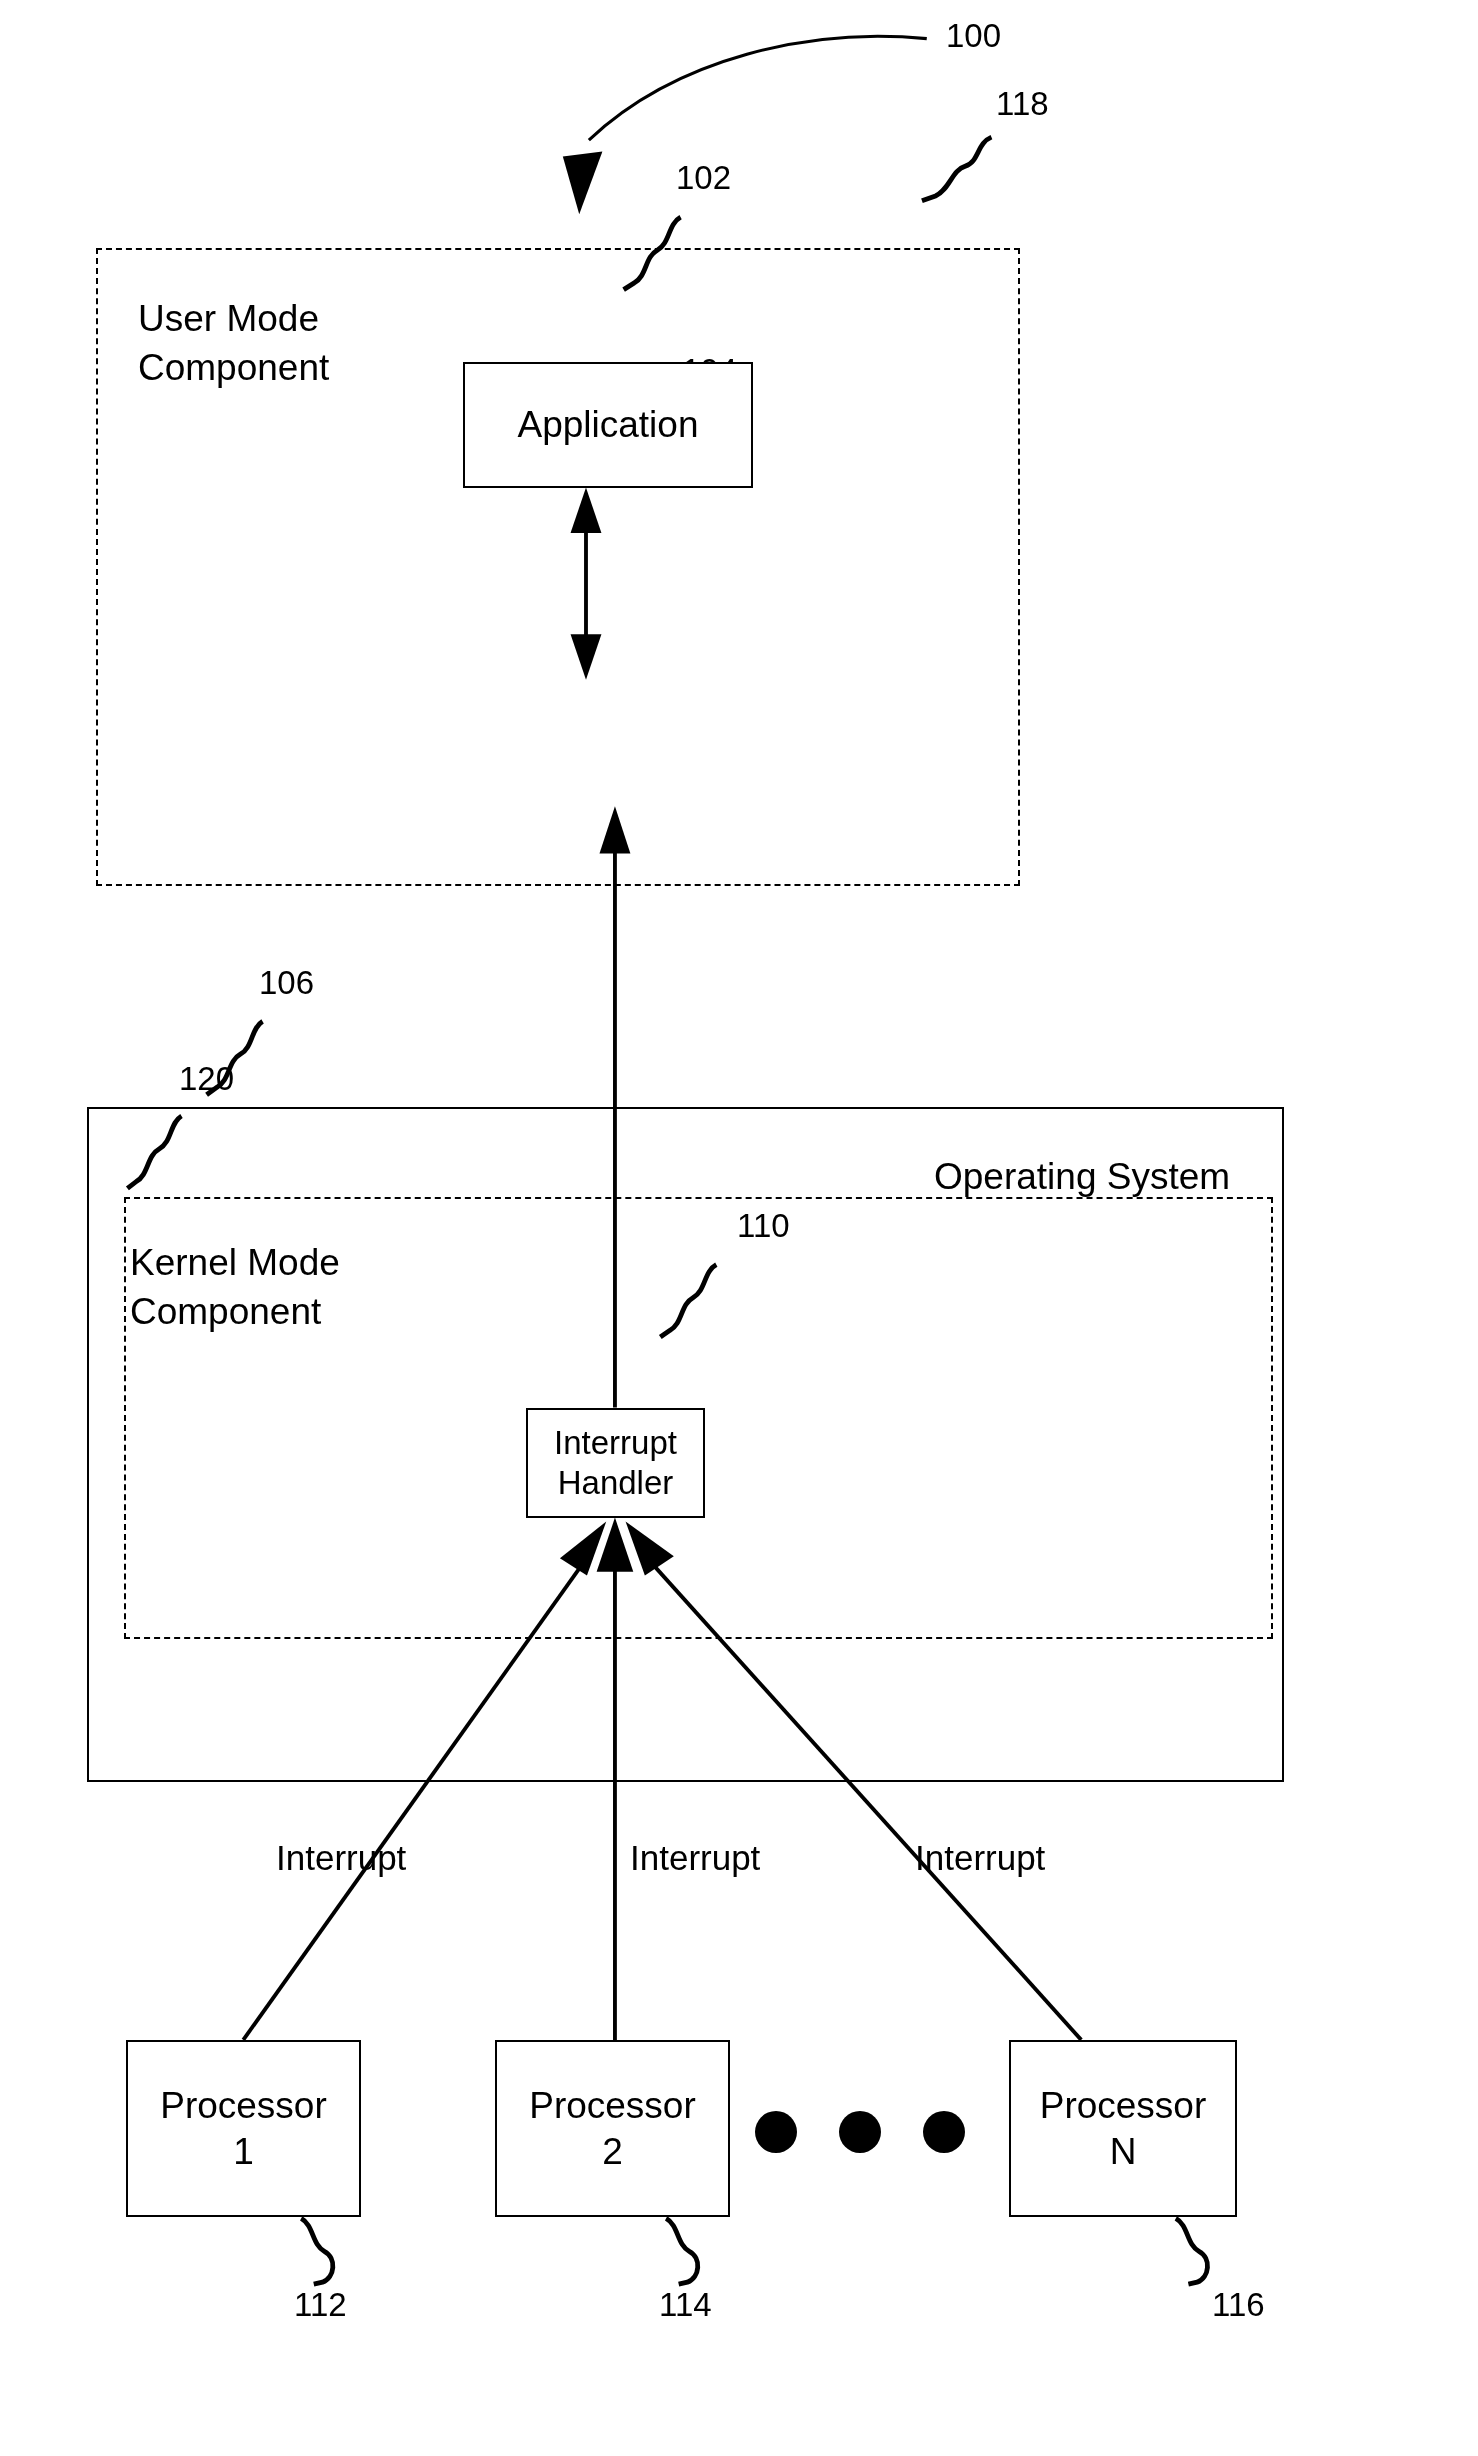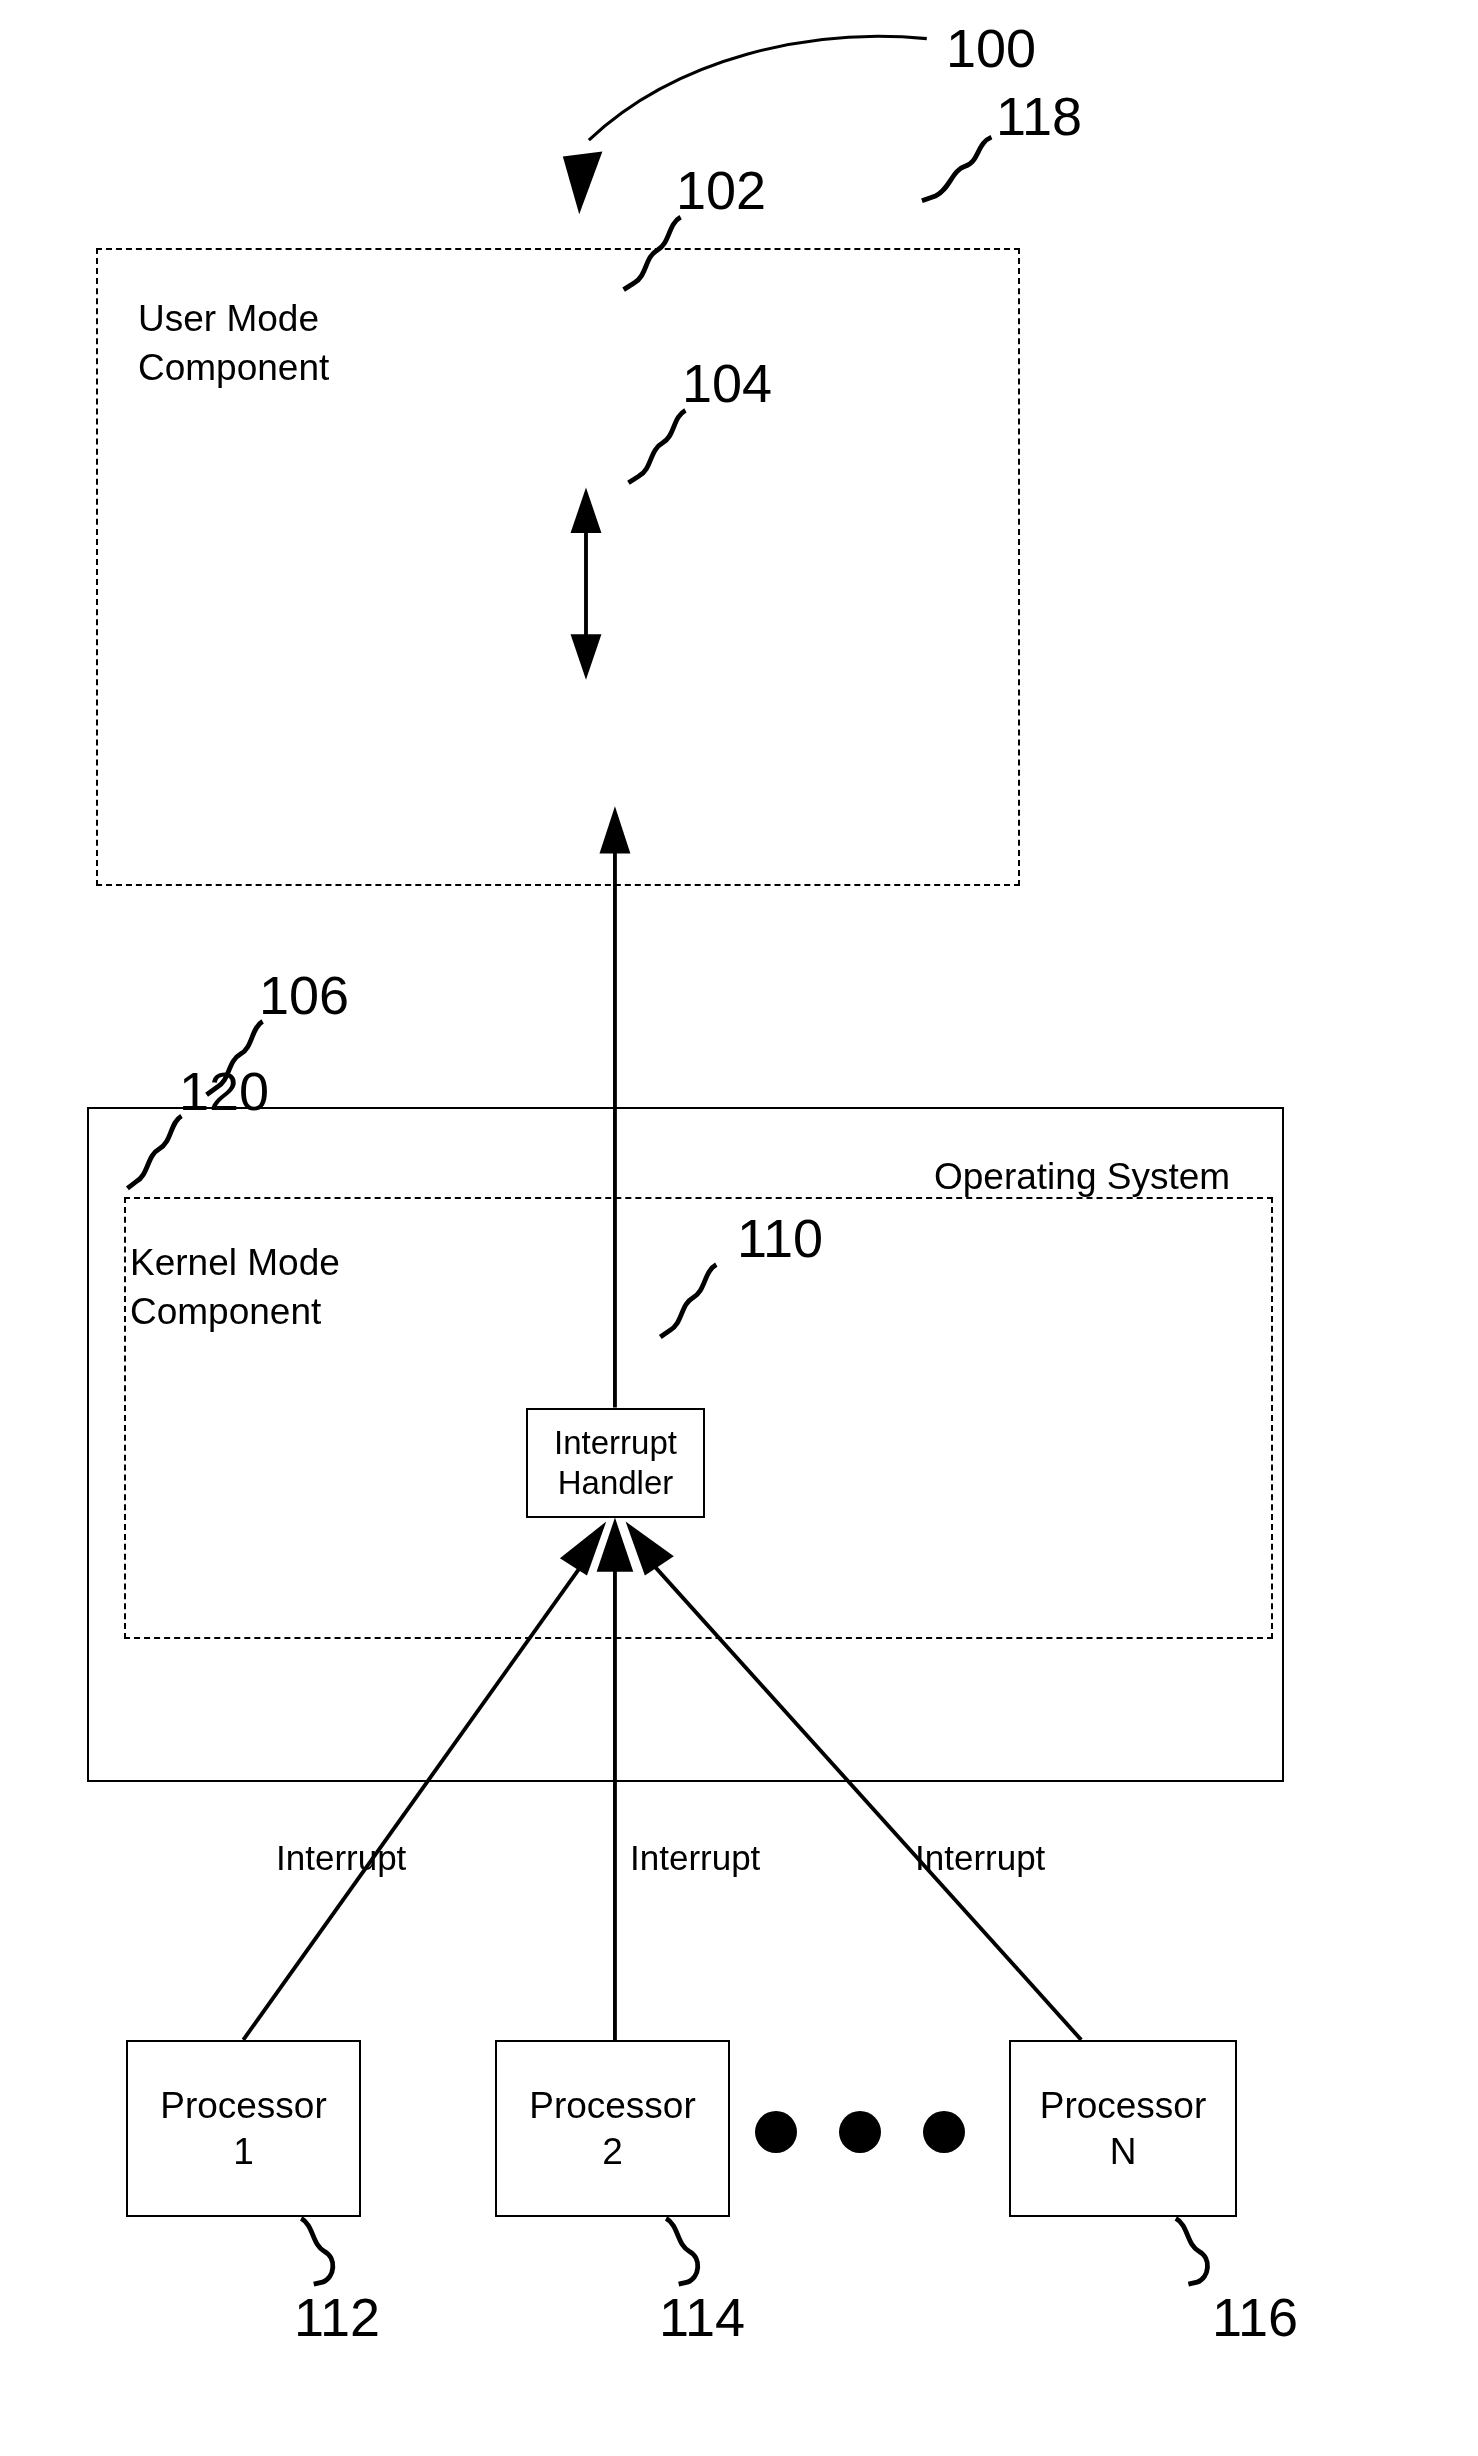--- a/index.html
+++ b/index.html
@@ -45,21 +45,21 @@
     background: transparent;
   }
   .solid-region {
     position: absolute;
     box-sizing: border-box;
     border: 2.9px solid #000000;
     background: transparent;
   }
   .ref-num {
     position: absolute;
-    font-size: 54px;
+    font-size: 33px;
     white-space: nowrap;
     letter-spacing: 0px;
   }
   .region-title {
     position: absolute;
     font-size: 37px;
     white-space: pre-line;
     line-height: 1.32;
     margin-top: 30px;
   }
@@ -158,20 +158,23 @@
 
   <div class="ref-num" style="left:659px; top:2286px;">114</div>
 
   <div class="ref-num" style="left:1212px; top:2286px;">116</div>
 
   <div class="dashed-region" style="left:96px; top:248px; width:924px; height:638px;"></div>
 
   <div class="region-title" style="left:138px; top:265px;">User Mode
 Component</div>
 
+  <div class="box" style="left:463px; top:362px; width:290px; height:126px;">
+    <span class="box-text">Application</span>
+  </div>
 
 
   <div class="solid-region" style="left:87px; top:1107px; width:1197px; height:675px;"></div>
 
   <div class="region-title" style="left:934px; top:1123px;">Operating System</div>
 
   <div class="dashed-region" style="left:124px; top:1197px; width:1149px; height:442px;"></div>
 
   <div class="region-title" style="left:130px; top:1209px;">Kernel Mode
 Component</div>

